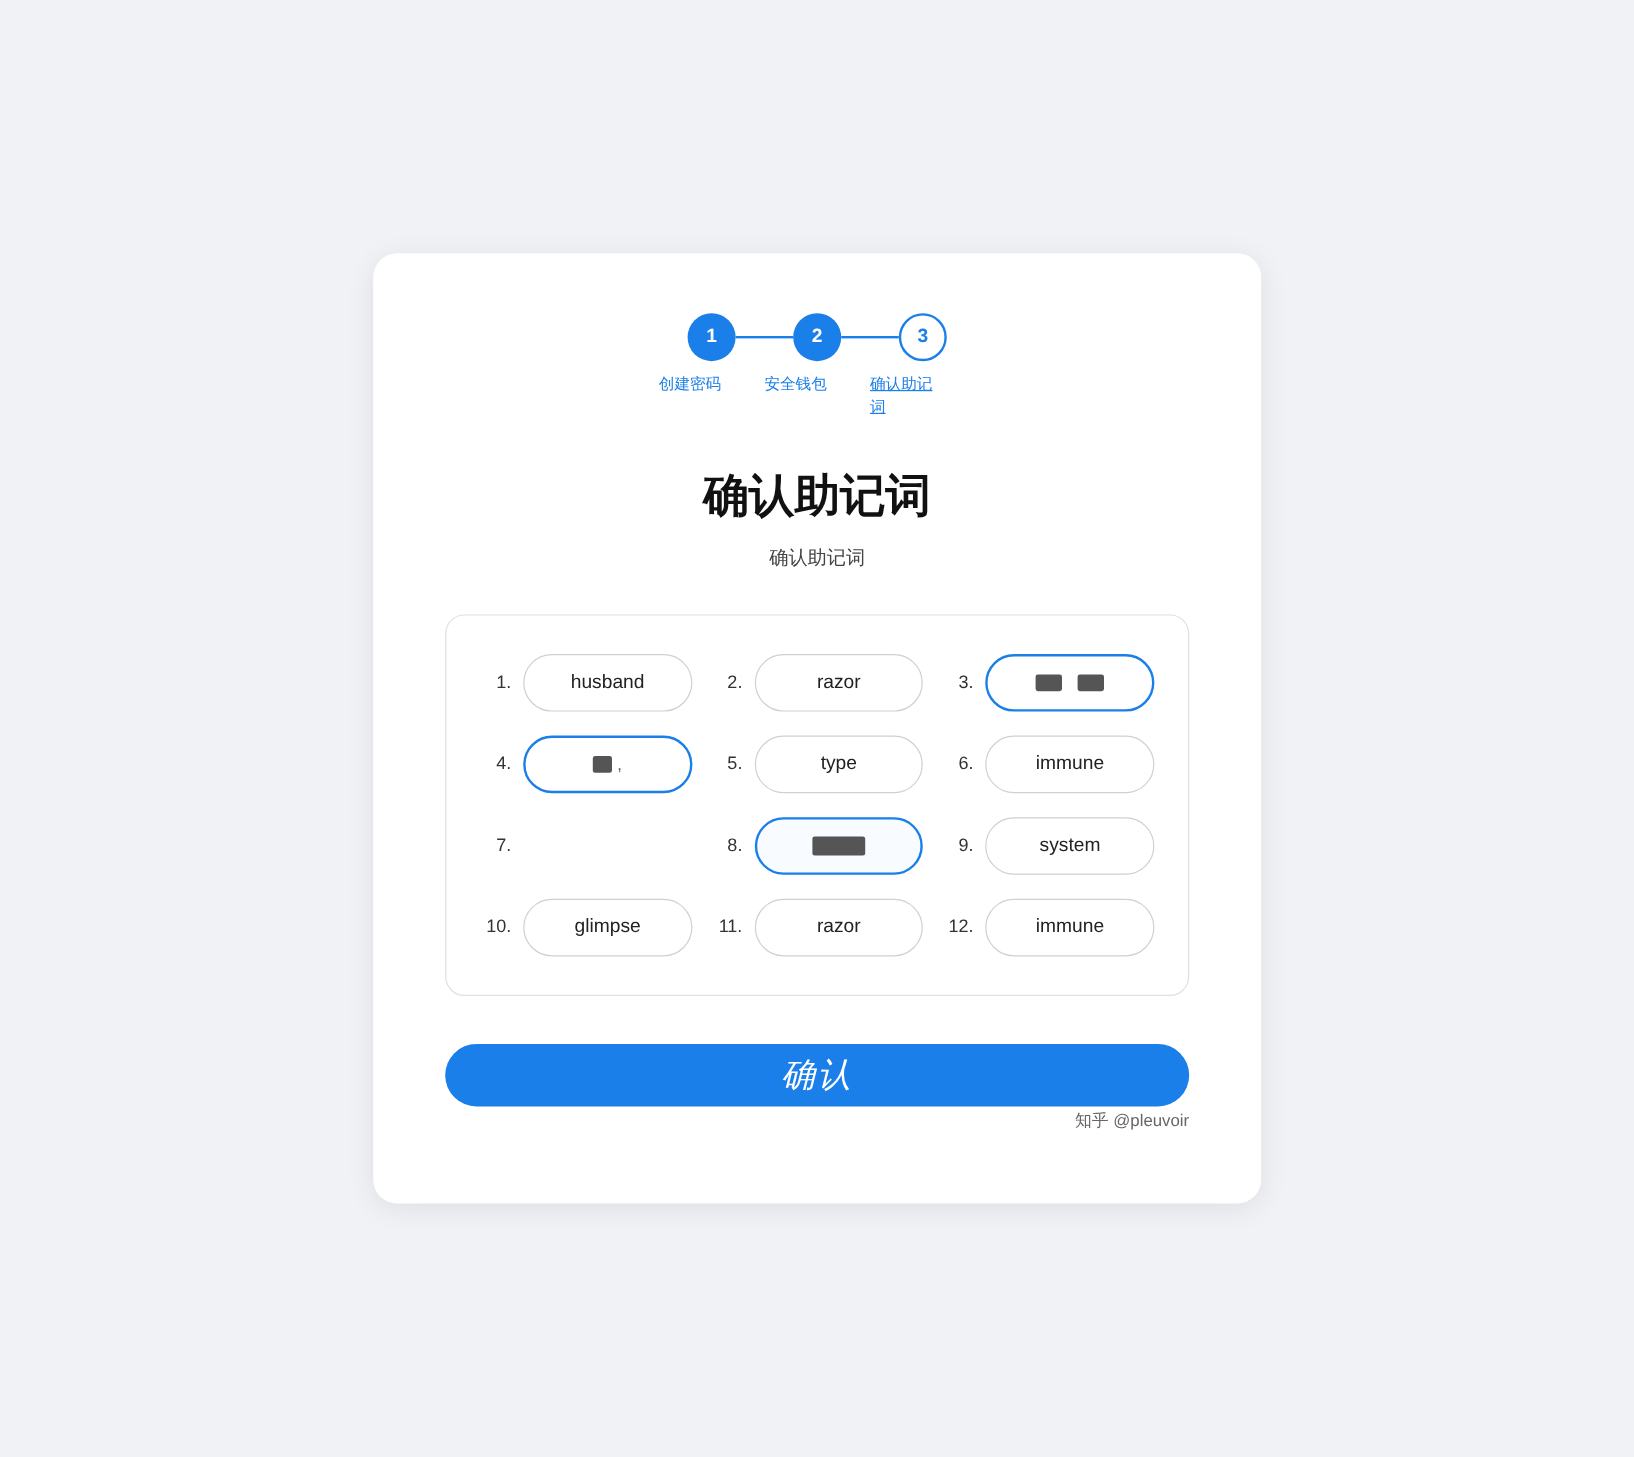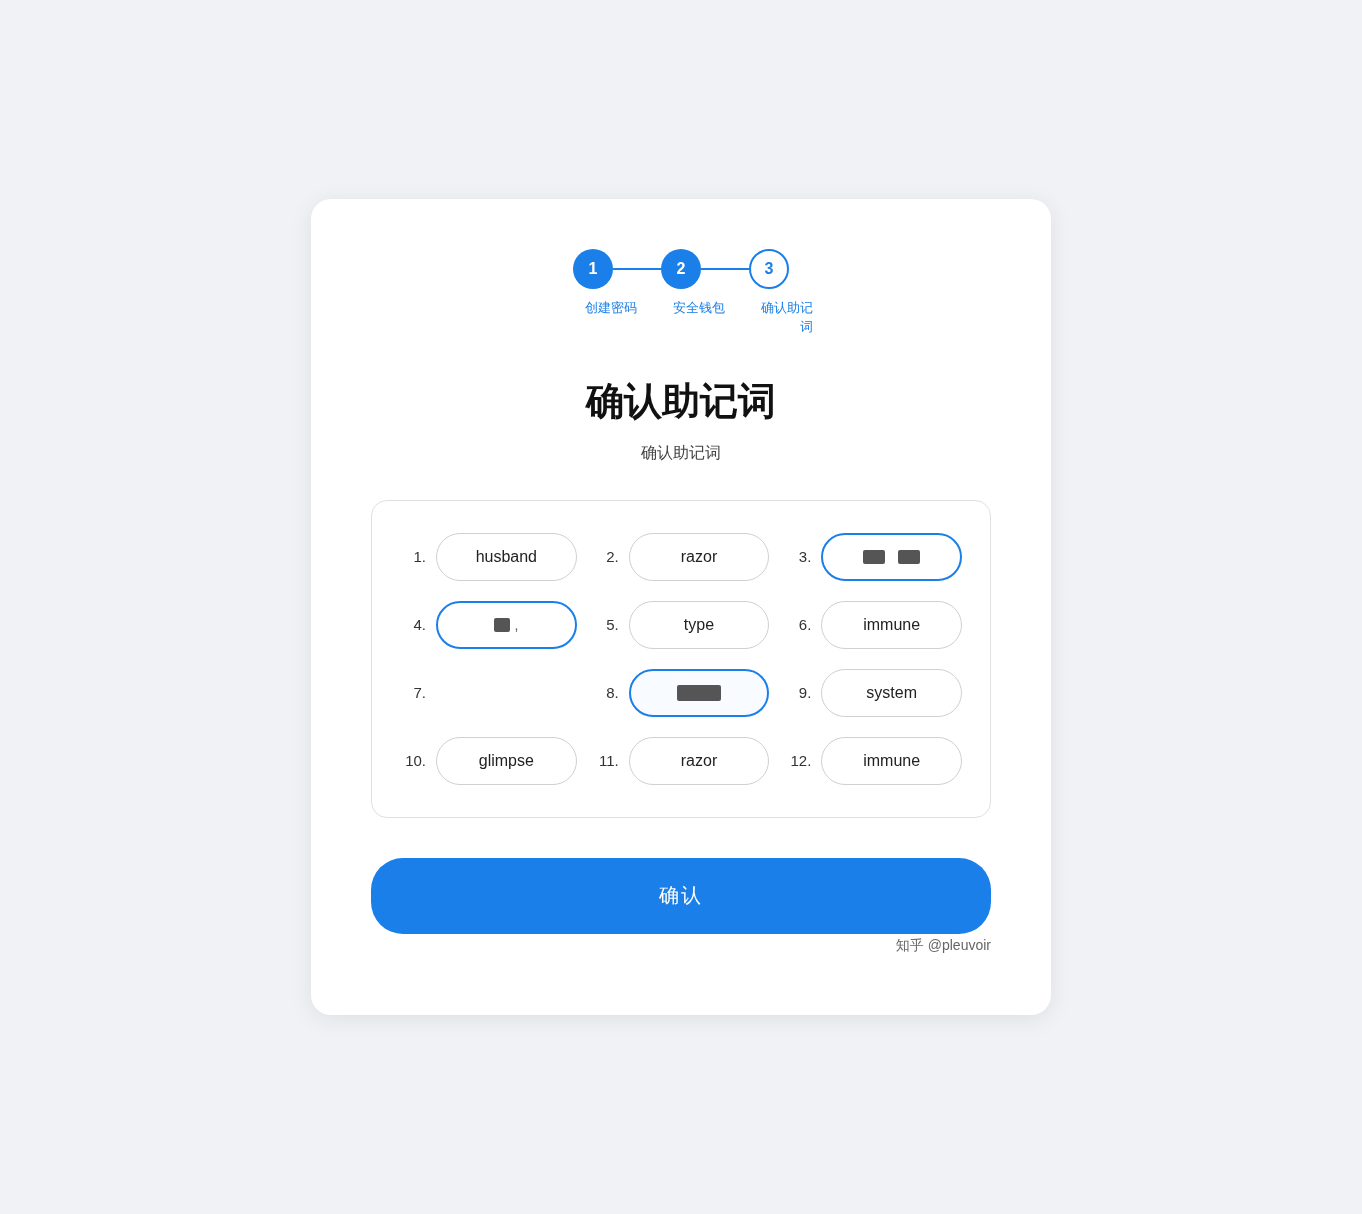--- a/index.html
+++ b/index.html
@@ -71,21 +71,21 @@
     .stepper-labels {
       display: flex;
       gap: 0;
       font-size: 13px;
       color: #1a7fe8;
       text-align: center;
     }
 
     .step-label {
       width: 88px;
-      text-align: right;
+      text-align: left;
       line-height: 1.4;
     }
 
     
     .page-title {
       text-align: center;
       font-size: 38px;
       font-weight: bold;
       color: #111111;
       margin-bottom: 16px;
@@ -150,29 +150,30 @@
     .redacted-block {
       display: inline-block;
       background: #555;
       border-radius: 2px;
       height: 14px;
     }
 
     
     .confirm-btn {
       width: 100%;
-      height: 76px;
+      height: 52px;
       background: #1a7fe8;
       border: none;
       border-radius: 32px;
       color: #ffffff;
-      font-size: 20px;
+      font-size: 28px;
       font-weight: 500;
       cursor: pointer;
       letter-spacing: 2px;
+      font-style: italic;
     }
 
     
     .watermark {
       text-align: right;
       margin-top: 3px;
       font-size: 14px;
       color: #666666;
     }
 
@@ -187,21 +188,21 @@
     <div class="stepper-circles">
       <div class="step-circle filled">1</div>
       <div class="step-line"></div>
       <div class="step-circle filled">2</div>
       <div class="step-line"></div>
       <div class="step-circle outline">3</div>
     </div>
     <div class="stepper-labels">
       <div class="step-label">创建密码</div>
       <div class="step-label">安全钱包</div>
-      <div class="step-label" style="white-space:pre-line;">确认助记
+      <div class="step-label" style="white-space:pre-line;text-decoration:underline;">确认助记
 词</div>
     </div>
   </div>
 
   
   <h1 class="page-title">确认助记词</h1>
   <p class="page-subtitle">确认助记词</p>
 
   
   <div class="words-container">

